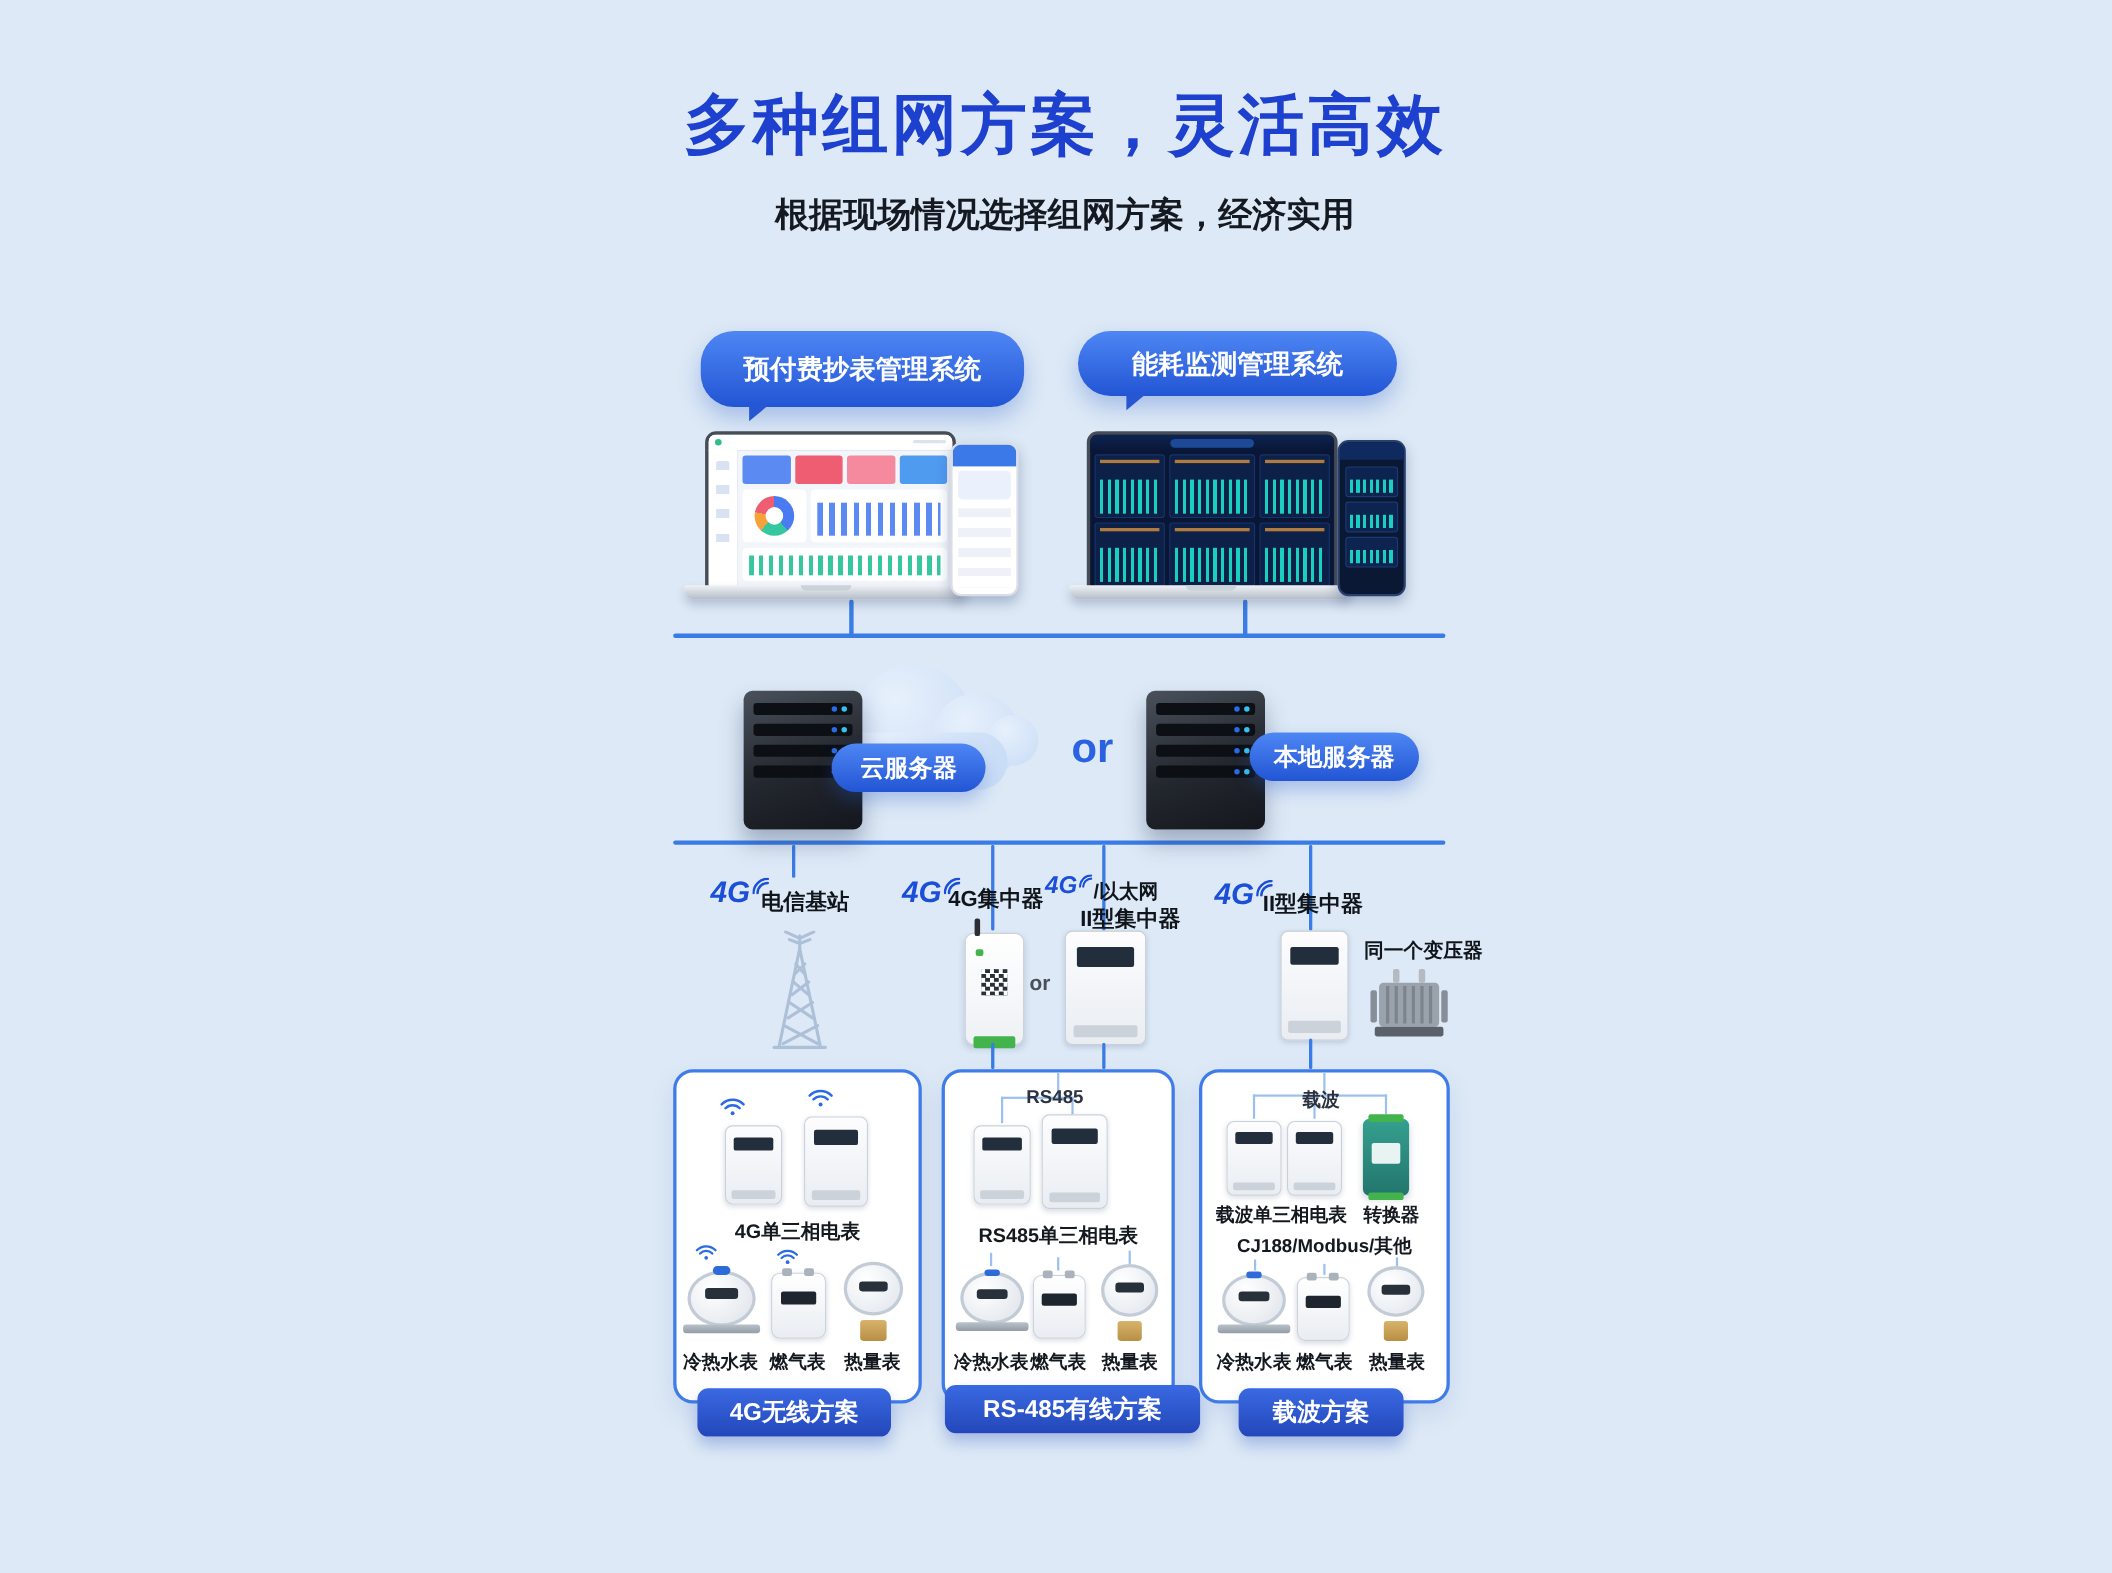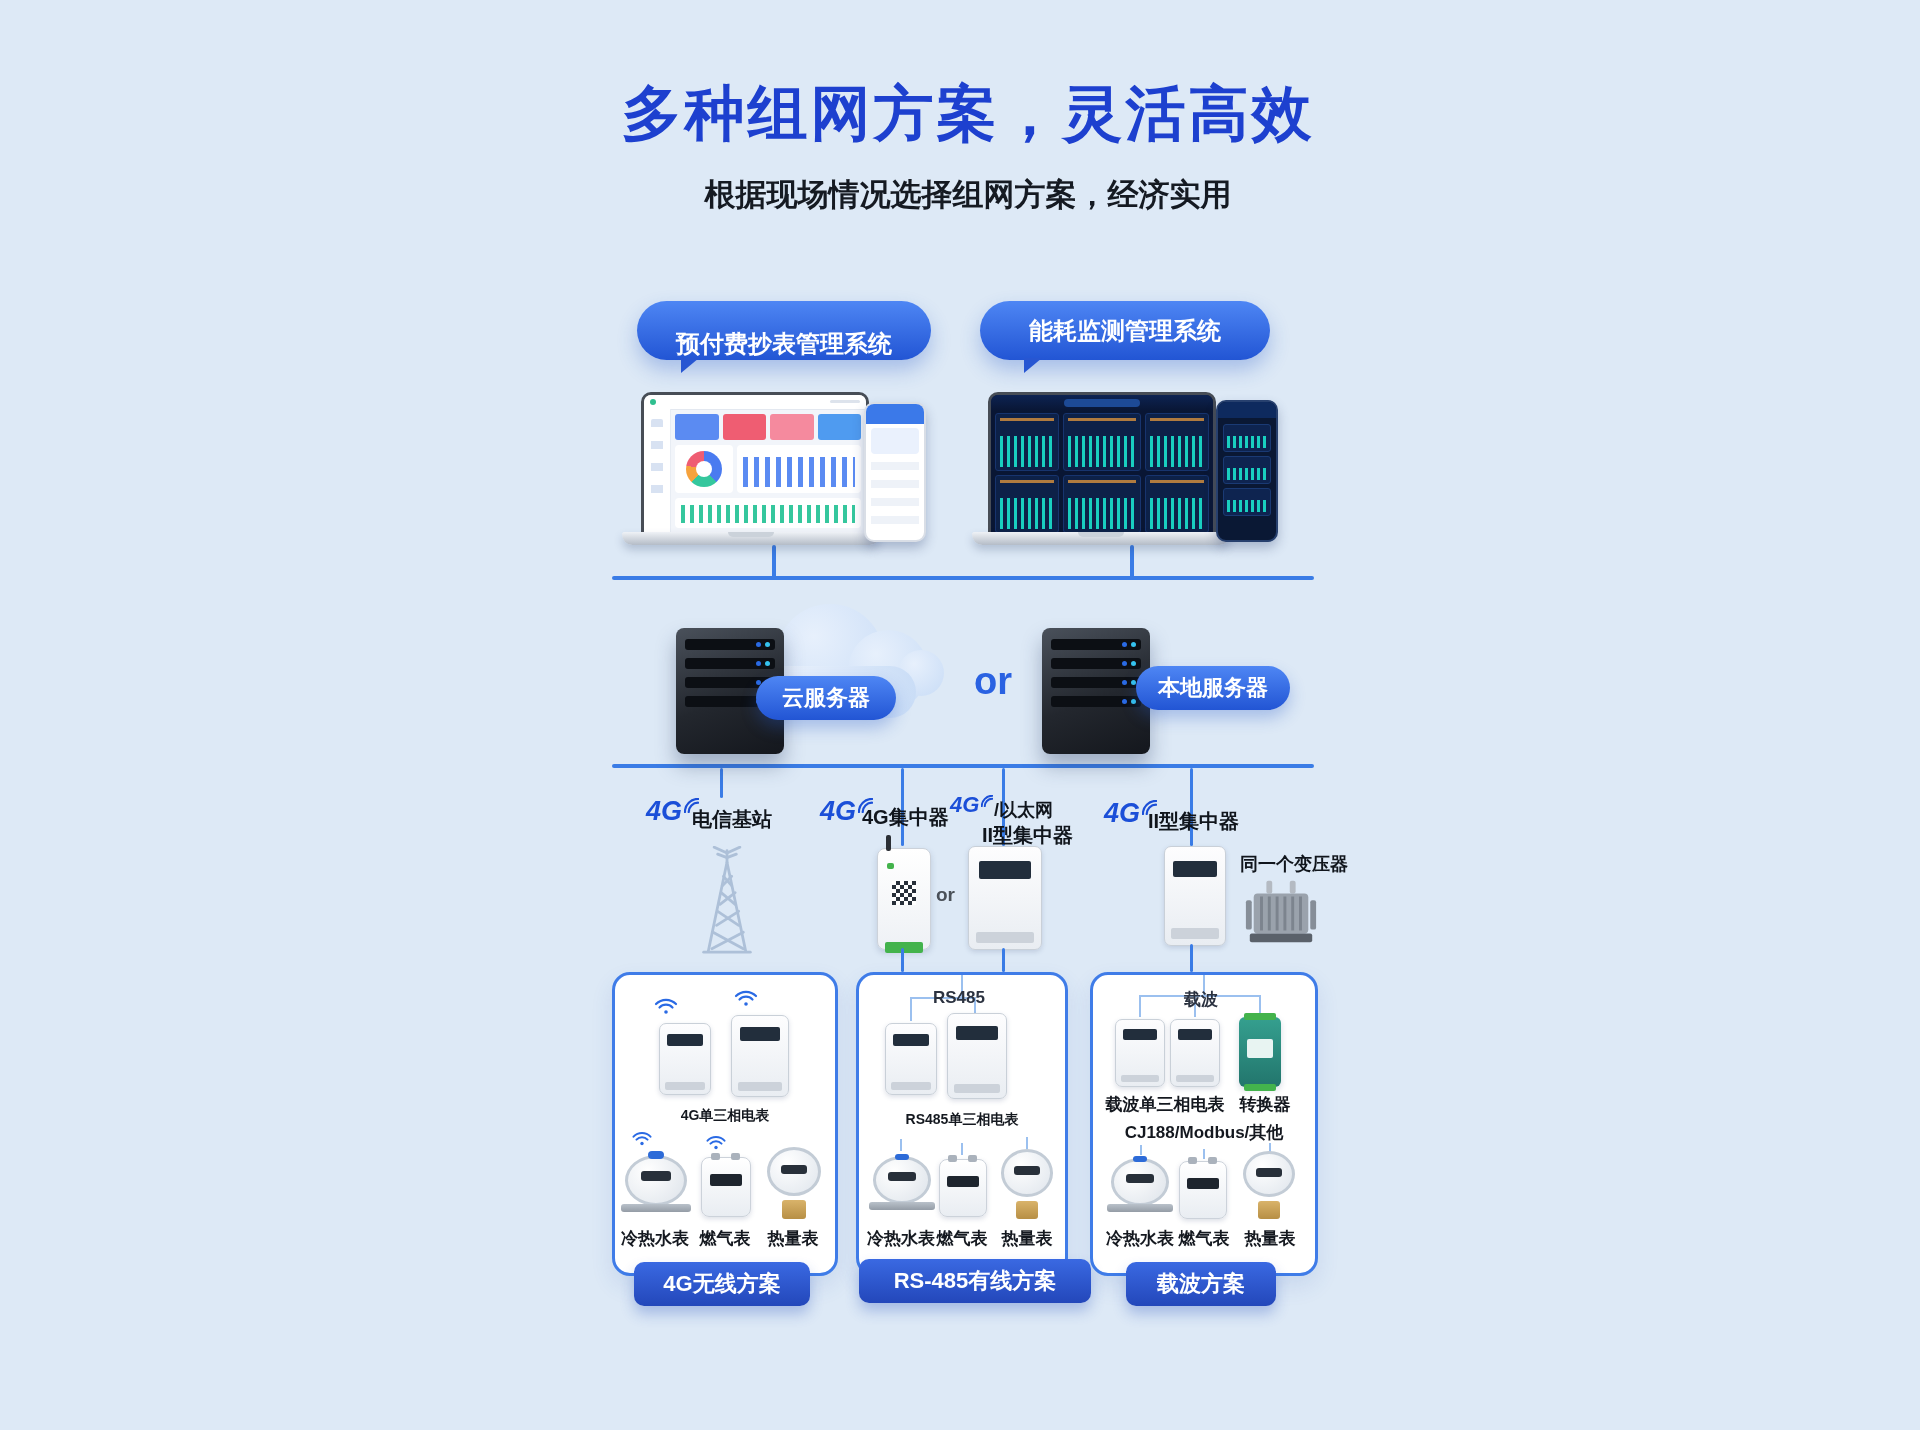--- a/index.html
+++ b/index.html
@@ -96,21 +96,21 @@
   .server i{display:block;height:11px;background:#0c0f14;border-radius:3px;position:relative;}
   .server i::before{content:"";position:absolute;right:5px;top:3px;width:5px;height:5px;border-radius:50%;
                     background:#35c2ee;box-shadow:-9px 0 0 #2a6ae4;}
   .or{font-size:38px;font-weight:800;color:#2a62e2;text-align:center;z-index:5;}
   .or-sm{font-size:19px;font-weight:700;color:#4a5058;}
 
   
   .netbox{background:#fff;border:3px solid #3f7ce8;border-radius:18px;z-index:2;
           box-shadow:0 10px 22px rgba(50,90,180,.12);}
   .buslabel{font-size:17px;font-weight:700;color:#2b3240;text-align:center;z-index:5;margin-top:38px;}
-  .blabel{font-size:14px;font-weight:700;color:#14181f;text-align:center;transform:translateX(-50%);white-space:nowrap;}
+  .blabel{font-size:18px;font-weight:700;color:#14181f;text-align:center;transform:translateX(-50%);white-space:nowrap;}
   .slabel{font-size:17px;font-weight:700;color:#14181f;text-align:center;transform:translateX(-50%);white-space:nowrap;}
   .hlabel{font-size:20px;font-weight:700;color:#10151c;white-space:nowrap;z-index:5;}
   .hlabel-sm{font-size:18px;font-weight:700;color:#10151c;white-space:nowrap;z-index:5;}
 
   
   .meter{position:absolute;background:linear-gradient(180deg,#fdfdfe,#e9edf2);border:1px solid #c9d0d8;
          border-radius:7px;box-shadow:0 2px 5px rgba(60,80,120,.18);}
   .meter::before{content:"";position:absolute;left:14%;right:14%;top:14%;height:17%;background:#222e3c;border-radius:2px;}
   .meter::after{content:"";position:absolute;left:10%;right:10%;bottom:6%;height:11%;background:#ccd2da;border-radius:2px;}
 
@@ -156,21 +156,21 @@
   .g4.small svg{margin-bottom:9px;}
 </style>
 </head>
 <body>
 
 <div id="canvas">
 
   <div class="abs title nowrap">多种组网方案，灵活高效</div>
   <div class="abs subtitle nowrap">根据现场情况选择组网方案，经济实用</div>
 
-  <div class="abs bubble" style="left:637px;top:301px;width:294px;height:59px;align-items:flex-end;">
+  <div class="abs bubble" style="left:637px;top:301px;width:294px;height:69px;">
     <span>预付费抄表管理系统</span>
     <i class="tail"></i>
   </div>
   <div class="abs bubble" style="left:980px;top:301px;width:290px;height:59px;">
     <span>能耗监测管理系统</span>
     <i class="tail"></i>
   </div>
 
   <div class="abs laptop" style="left:641px;top:392px;width:222px;height:142px;">
     <div class="screen scr1">

